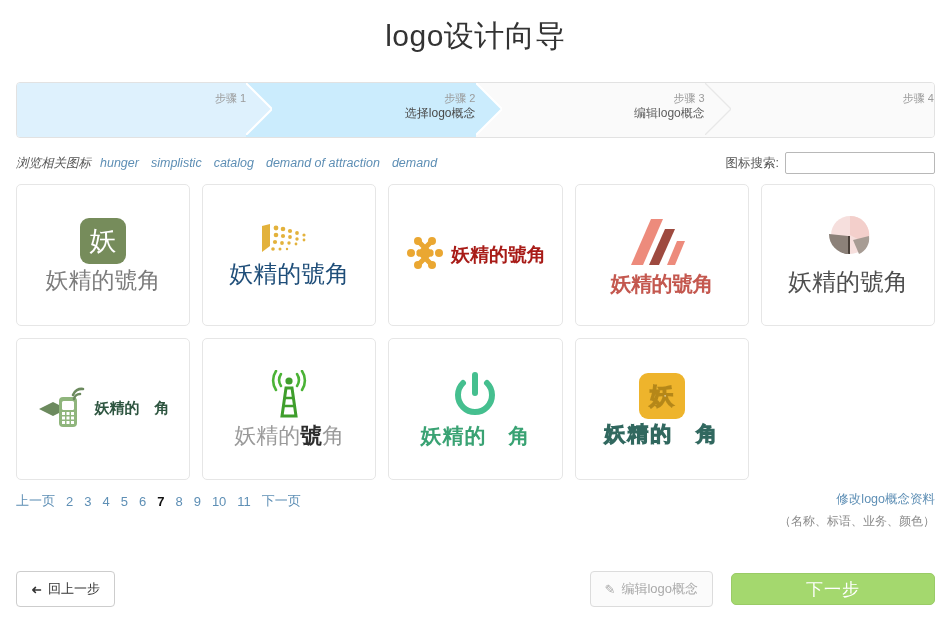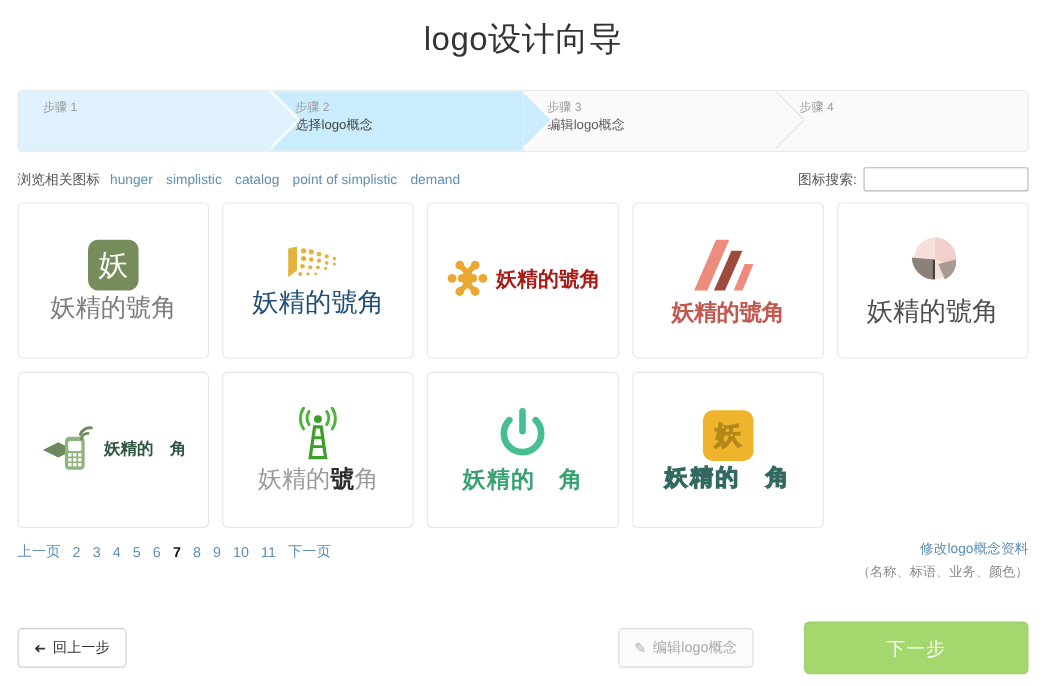--- a/index.html
+++ b/index.html
@@ -32,20 +32,21 @@
   
   .steps-wrap {
     margin: 18px 16px 0 16px;
     border: 1px solid #e2e2e2;
     border-radius: 4px;
     background: #fafafa;
     height: 54px;
     display: flex;
     overflow: hidden;
     position: relative;
+    text-align: right;
   }
   .step {
     flex: 1 1 0;
     position: relative;
     padding: 9px 0 0 22px;
     box-sizing: border-box;
     background: #fafafa;
   }
   .step.done   { background: #def1fd; }
   .step.active { background: #cbecfd; }
@@ -75,21 +76,21 @@
 
   
   .tool-row {
     margin: 12px 16px 0 16px;
     height: 26px;
     display: flex;
     align-items: center;
     justify-content: space-between;
     font-size: 12.5px;
   }
-  .tags { display: flex; align-items: center; }
+  .tags { display: flex; align-items: center; font-style: italic; }
   .tags-label { color: #555; margin-right: 9px; }
   .tag-link {
     color: #5e8fb5;
     margin-right: 12px;
     text-decoration: none;
     cursor: pointer;
   }
   .search-box { display: flex; align-items: center; }
   .search-label { color: #555; margin-right: 6px; font-size: 12.5px; }
   .search-input {
@@ -238,26 +239,25 @@
     cursor: default;
     margin-right: 18px;
   }
   .btn-next {
     background: #a4d86e;
     border: 1px solid #9acb66;
     border-radius: 5px;
     color: #ffffff;
     font-size: 17px;
     width: 204px;
-    height: 48px;
+    height: 32px;
     display: flex;
     align-items: center;
     justify-content: center;
     letter-spacing: 1px;
-    margin-left: 28px;
   }
 </style>
 </head>
 <body>
 
 <h1 class="page-title">logo设计向导</h1>
 
 <div class="steps-wrap">
 
   <div class="step done">
@@ -296,21 +296,21 @@
     <div class="step-num">步骤 4</div>
   </div>
 </div>
 
 <div class="tool-row">
   <div class="tags">
     <span class="tags-label">浏览相关图标</span>
     <a class="tag-link">hunger</a>
     <a class="tag-link">simplistic</a>
     <a class="tag-link">catalog</a>
-    <a class="tag-link">point of simplistic</a>
+    <a class="tag-link">demand of attraction</a>
     <a class="tag-link">demand</a>
   </div>
   <div class="search-box">
     <span class="search-label">图标搜索:</span>
     <input class="search-input" type="text" value="" style="">
   </div>
 </div>
 
 <div class="grid">
 

